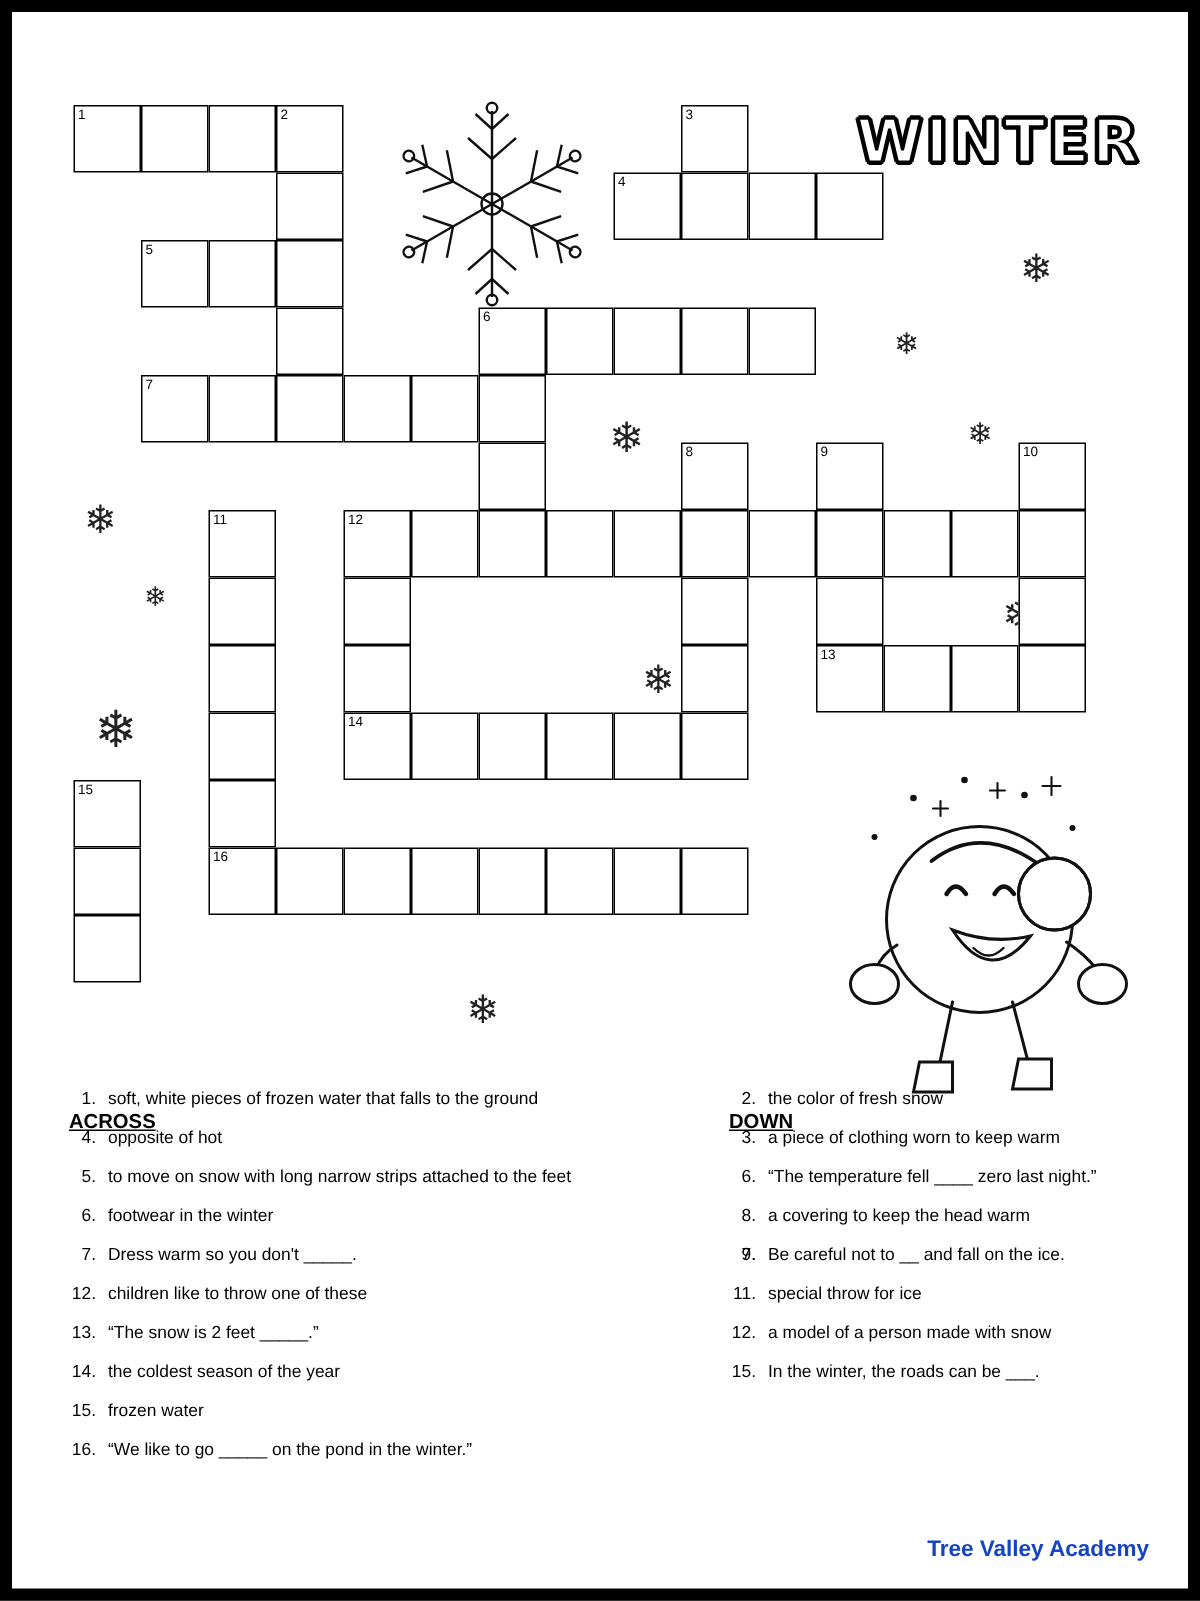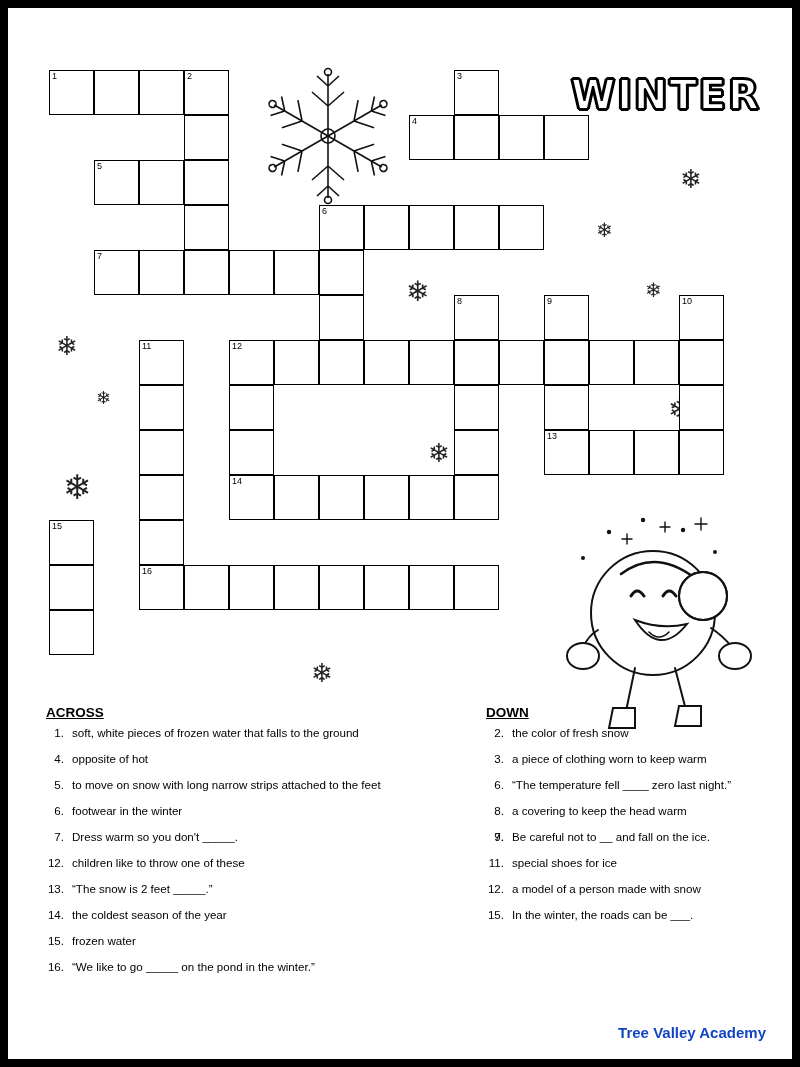--- a/index.html
+++ b/index.html
@@ -98,20 +98,21 @@
     height: 230px;
   }
 
   
   .clues-head {
     position: absolute;
     font-size: 13.5px;
     font-weight: bold;
     text-decoration: underline;
     color: #000;
+    margin-top: 35px;
   }
   #across-head { left: 38px; top: 697px; }
   #down-head   { left: 478px; top: 697px; }
 
   .clue-list {
     position: absolute;
     width: 398px;
     list-style: none;
     margin: 0;
     padding: 0;
@@ -383,21 +384,21 @@
         <li class="clue"><span class="cnum">15.</span><span>frozen water</span></li>
         <li class="clue"><span class="cnum">16.</span><span>“We like to go _____ on the pond in the winter.”</span></li>
       </ul>
     <ul id="down-list" class="clue-list">
         <li class="clue"><span class="cnum">2.</span><span>the color of fresh snow</span></li>
         <li class="clue"><span class="cnum">3.</span><span>a piece of clothing worn to keep warm</span></li>
         <li class="clue"><span class="cnum">6.</span><span>“The temperature fell ____ zero last night.”</span></li>
         <li class="clue"><span class="cnum">8.</span><span>a covering to keep the head warm</span></li>
         <li class="clue"><span class="cnum">9.</span></li>
         <li class="clue"><span class="cnum">7.</span><span>Be careful not to __ and fall on the ice.</span></li>
-        <li class="clue"><span class="cnum">11.</span><span>special shoes for ice</span></li>
+        <li class="clue"><span class="cnum">11.</span><span>special throw for ice</span></li>
         <li class="clue"><span class="cnum">12.</span><span>a model of a person made with snow</span></li>
         <li class="clue"><span class="cnum">15.</span><span>In the winter, the roads can be ___.</span></li>
       </ul>
 
     <div id="footer">Tree Valley Academy</div>
 
   </div>
 </div>
 
 </body></html>

